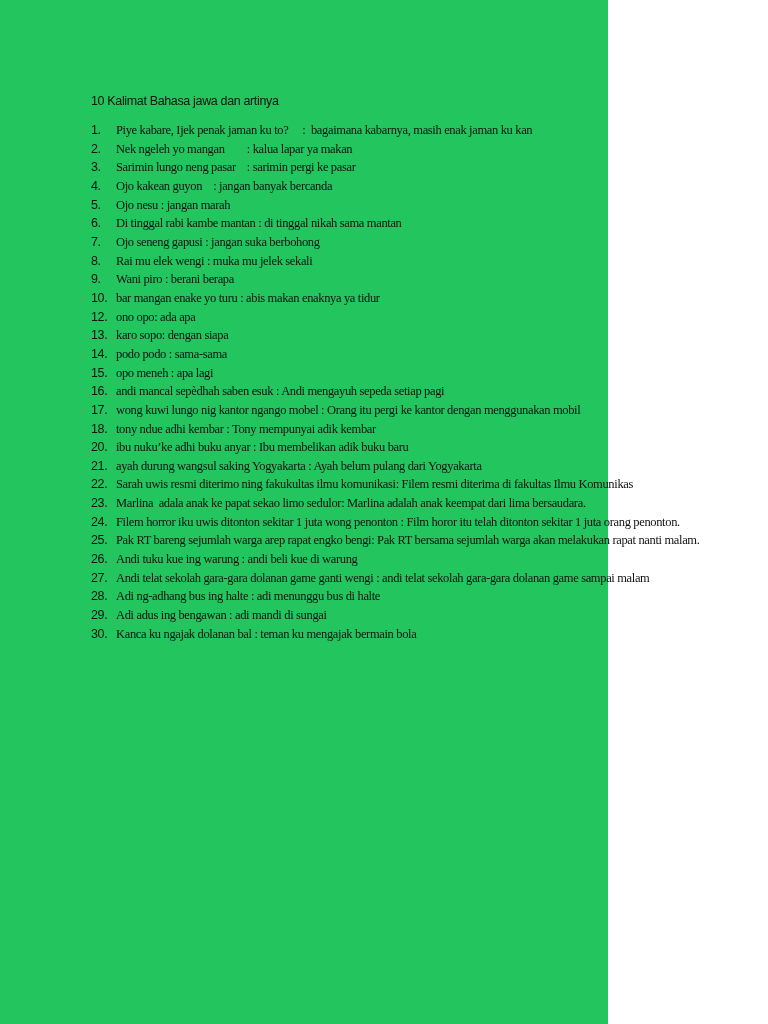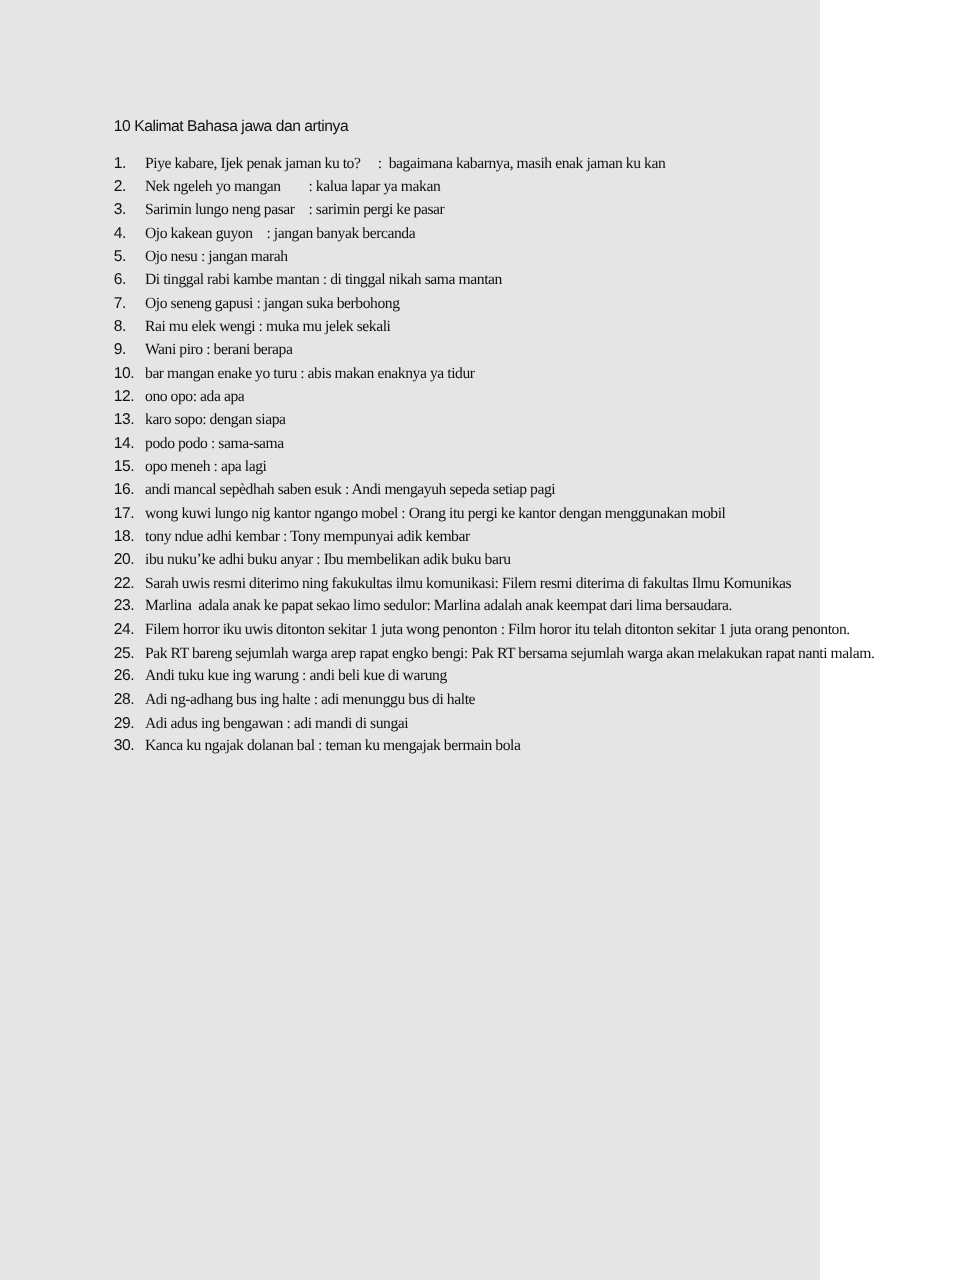--- a/index.html
+++ b/index.html
@@ -12,23 +12,23 @@
       height: 1024px;
       position: relative;
       overflow: hidden;
       font-family: "Liberation Sans", "DejaVu Sans", sans-serif;
       color: #111111;
     }
     .page {
       position: absolute;
       left: 0;
       top: 0;
-      width: 656px;
+      width: 608px;
       height: 1024px;
-      background: #e5e5e5;
+      background: #22c55e;
     }
     .title {
       position: absolute;
       left: 91px;
       top: 93px;
       font-size: 12.5px;
       letter-spacing: -0.35px;
       line-height: 16px;
       white-space: nowrap;
     }
@@ -133,40 +133,48 @@
       </li>
     <li class="item">
         <span class="num">18.</span>
         <span class="text">tony ndue adhi kembar : Tony mempunyai adik kembar</span>
       </li>
     <li class="item">
         <span class="num">20.</span>
         <span class="text">ibu nuku’ke adhi buku anyar : Ibu membelikan adik buku baru</span>
       </li>
     <li class="item">
+        <span class="num">21.</span>
+        <span class="text">ayah durung wangsul saking Yogyakarta : Ayah belum pulang dari Yogyakarta</span>
+      </li>
+    <li class="item">
         <span class="num">22.</span>
         <span class="text">Sarah uwis resmi diterimo ning fakukultas ilmu komunikasi: Filem resmi diterima di fakultas Ilmu Komunikas</span>
       </li>
     <li class="item">
         <span class="num">23.</span>
         <span class="text">Marlina&nbsp; adala anak ke papat sekao limo sedulor: Marlina adalah anak keempat dari lima bersaudara.</span>
       </li>
     <li class="item">
         <span class="num">24.</span>
         <span class="text">Filem horror iku uwis ditonton sekitar 1 juta wong penonton : Film horor itu telah ditonton sekitar 1 juta orang penonton.</span>
       </li>
     <li class="item">
         <span class="num">25.</span>
         <span class="text">Pak RT bareng sejumlah warga arep rapat engko bengi: Pak RT bersama sejumlah warga akan melakukan rapat nanti malam.</span>
       </li>
     <li class="item">
         <span class="num">26.</span>
         <span class="text">Andi tuku kue ing warung : andi beli kue di warung</span>
       </li>
     <li class="item">
+        <span class="num">27.</span>
+        <span class="text">Andi telat sekolah gara-gara dolanan game ganti wengi : andi telat sekolah gara-gara dolanan game sampai malam</span>
+      </li>
+    <li class="item">
         <span class="num">28.</span>
         <span class="text">Adi ng-adhang bus ing halte : adi menunggu bus di halte</span>
       </li>
     <li class="item">
         <span class="num">29.</span>
         <span class="text">Adi adus ing bengawan : adi mandi di sungai</span>
       </li>
     <li class="item">
         <span class="num">30.</span>
         <span class="text">Kanca ku ngajak dolanan bal : teman ku mengajak bermain bola</span>

